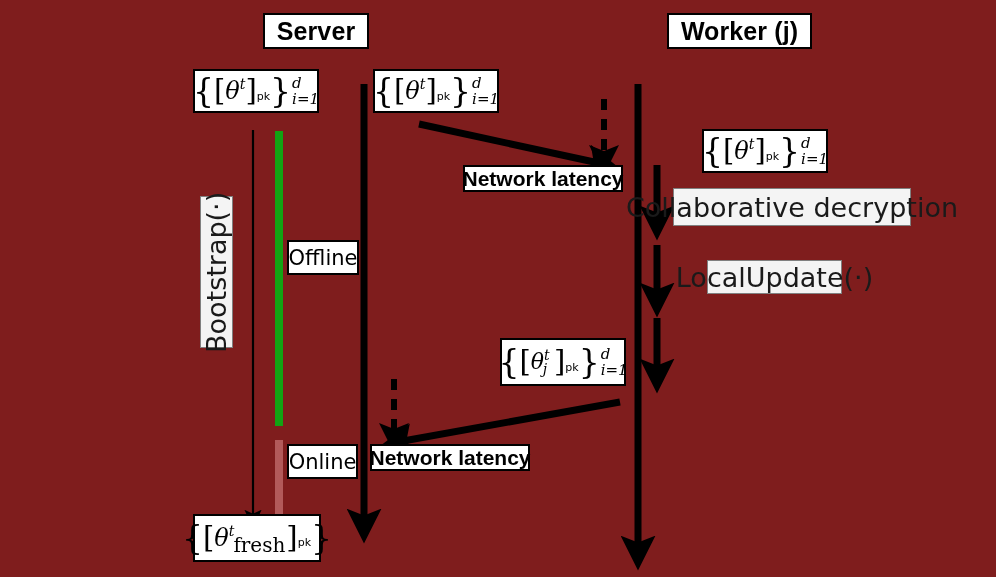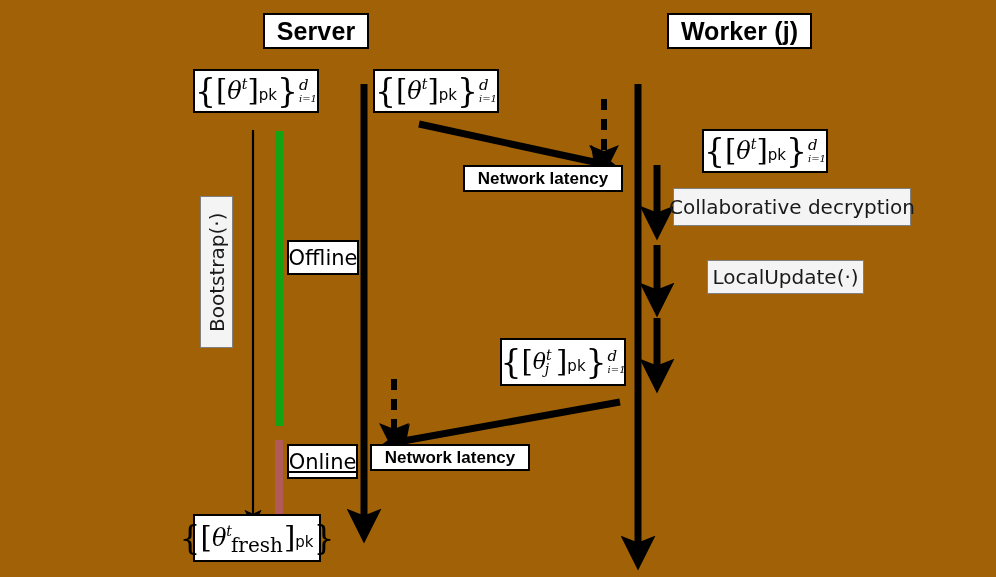--- a/index.html
+++ b/index.html
@@ -7,21 +7,21 @@
     background: #ffffff;
   }
   body {
     font-family: "Liberation Sans", sans-serif;
     -webkit-font-smoothing: antialiased;
   }
   #stage {
     position: relative;
     width: 996px;
     height: 577px;
-    background: #a16207;
+    background: #7f1d1d;
     overflow: hidden;
   }
   #stage svg.layer {
     position: absolute;
     left: 0; top: 0;
     width: 996px; height: 577px;
     pointer-events: none;
   }
 
   
@@ -39,21 +39,21 @@
     box-sizing: border-box;
   }
   .plain-box {
     position: absolute;
     border: 2px solid #000;
     background: #fff;
     display: flex;
     align-items: center;
     justify-content: center;
     font-weight: bold;
-    font-size: 17px;
+    font-size: 21px;
     color: #000;
     box-sizing: border-box;
     white-space: nowrap;
   }
   .phase-box {
     position: absolute;
     border: 2px solid #000;
     background: #fff;
     display: flex;
     align-items: center;
@@ -78,21 +78,21 @@
   .op-box {
     position: absolute;
     border: 1.5px solid #808080;
     background: #f4f4f4;
     display: flex;
     align-items: center;
     justify-content: center;
     box-sizing: border-box;
     color: #1a1a1a;
     font-family: "DejaVu Sans", sans-serif;
-    font-size: 20px;
+    font-size: 27px;
     white-space: nowrap;
   }
   .op-box.vertical {
     writing-mode: vertical-rl;
     transform: rotate(180deg);
   }
 
   
   .m {
     font-family: "DejaVu Serif", serif;
@@ -140,42 +140,42 @@
   }
   .subfresh {
     font-family: "DejaVu Serif", serif;
     font-size: 20px;
     position: relative;
     top: 7px;
     left: -1px;
   }
   .pk {
     font-family: "DejaVu Sans", sans-serif;
-    font-size: 15px;
+    font-size: 11px;
     position: relative;
     top: 5px;
   }
   .updn {
     display: inline-flex;
     flex-direction: column;
     align-items: flex-start;
     justify-content: center;
     line-height: 1;
     margin-left: 1px;
   }
   .updn .u {
     font-family: "DejaVu Serif", serif;
     font-style: italic;
     font-size: 15px;
     margin-bottom: 1px;
   }
   .updn .d {
     font-family: "DejaVu Serif", serif;
     font-style: italic;
-    font-size: 10px;
+    font-size: 15px;
   }
   .thfrac {
     display: inline-flex;
     flex-direction: column;
     align-items: flex-start;
     line-height: 1;
   }
 </style>
 </head>
 <body>
@@ -334,30 +334,30 @@
   </div>
 
   <div class="op-box vertical" style="left:200px; top:196px; width:33px; height:152px;">
     <span>Bootstrap(·)</span>
   </div>
 
   <div class="op-box" style="left:673px; top:188px; width:238px; height:38px;">
     <span>Collaborative decryption</span>
   </div>
 
-  <div class="op-box" style="left:707px; top:260px; width:157px; height:34px;">
+  <div class="op-box" style="left:707px; top:260px; width:135px; height:34px;">
     <span>LocalUpdate(·)</span>
   </div>
 
 
   <div class="phase-box" style="left:287px; top:240px; width:72px; height:35px;">
     <span>Offline</span>
   </div>
 
-  <div class="phase-box" style="left:287px; top:444px; width:71px; height:35px;text-decoration:underline;">
+  <div class="phase-box" style="left:287px; top:444px; width:71px; height:35px;">
     <span>Online</span>
   </div>
 
   <div class="plain-box" style="left:463px; top:165px; width:160px; height:27px;">
     <span>Network latency</span>
   </div>
 
   <div class="plain-box" style="left:370px; top:444px; width:160px; height:27px;">
     <span>Network latency</span>
   </div>

